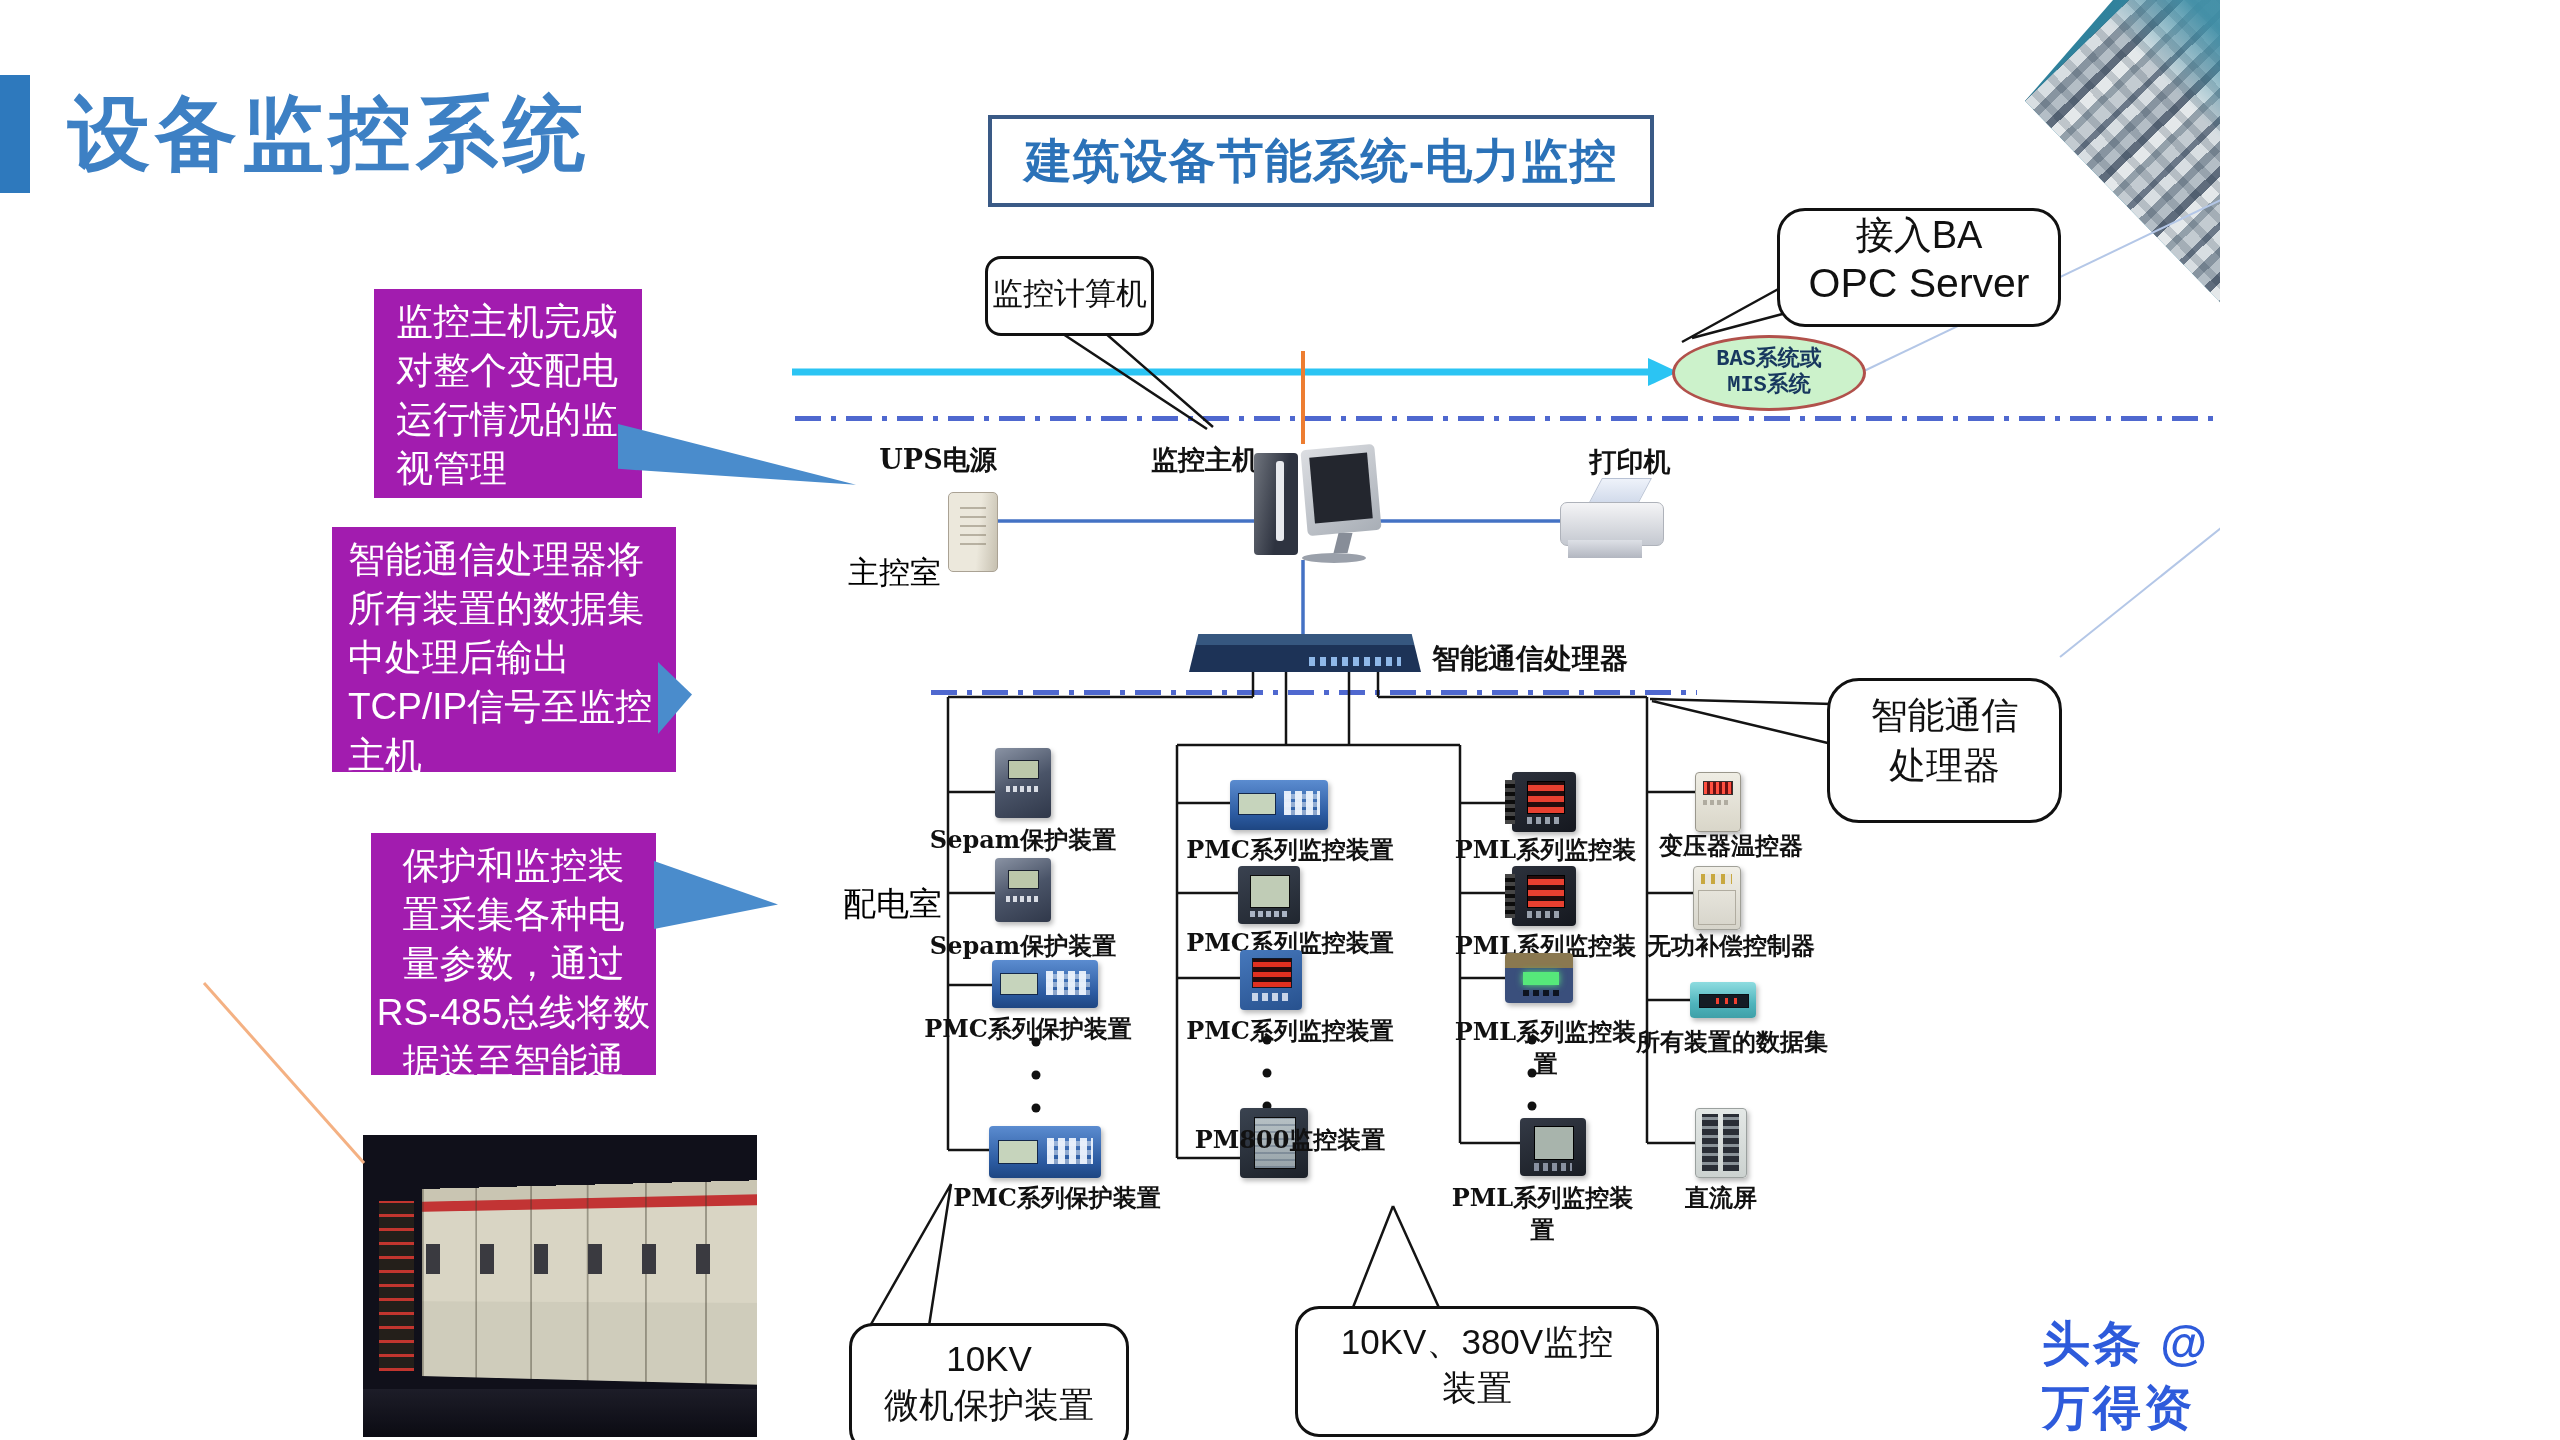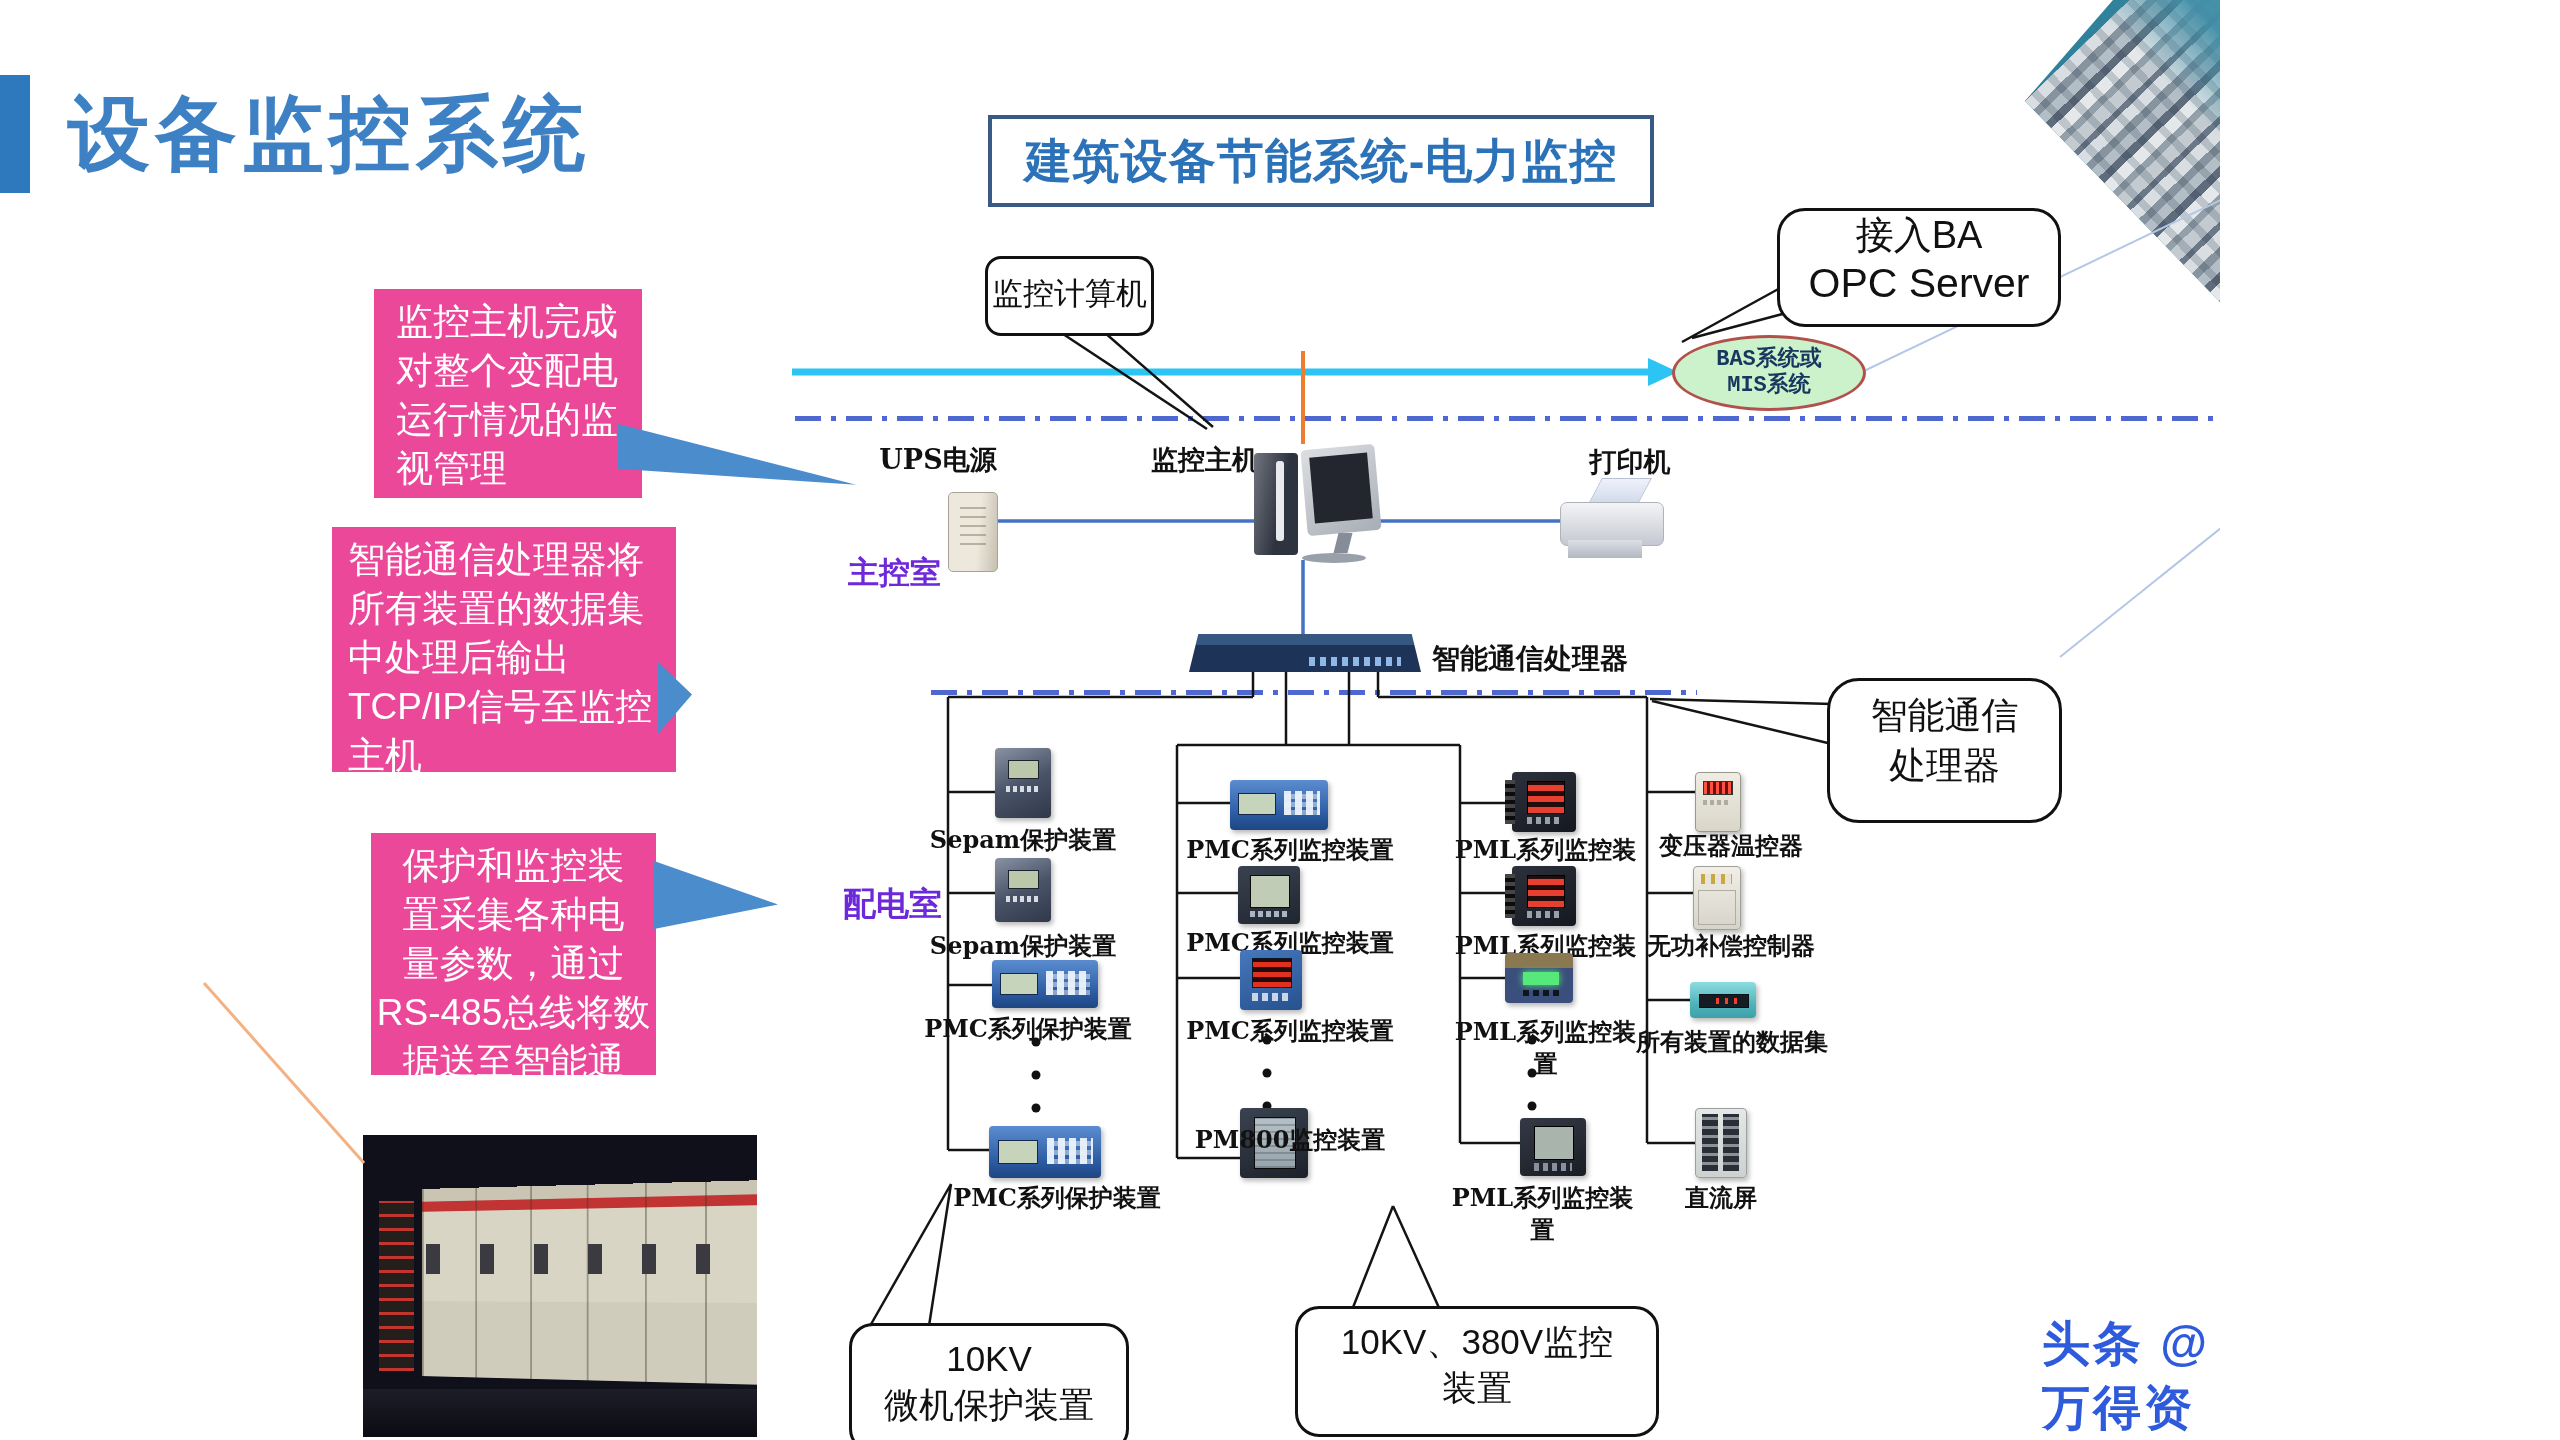--- a/index.html
+++ b/index.html
@@ -10,21 +10,21 @@
 
   
   .accent-bar{left:0;top:75px;width:30px;height:118px;background:#2e79bd;}
   .main-title{left:68px;top:80px;font-size:82px;font-weight:bold;color:#3d80c4;letter-spacing:5px;}
   .header-box{left:988px;top:115px;width:658px;height:84px;background:#fff;border:4px solid #3a5a86;
               display:flex;align-items:center;justify-content:center;
               font-size:47px;font-weight:bold;color:#2b72b8;letter-spacing:1px;}
   .watermark{left:2042px;top:1312px;font-size:48px;font-weight:bold;color:#1d4ed8;letter-spacing:3px;opacity:.92;}
 
   
-  .note{background:#ec4899;color:#fff;font-size:37px;line-height:49px;}
+  .note{background:#a21caf;color:#fff;font-size:37px;line-height:49px;}
   .note span{display:block;}
   .note1{left:374px;top:289px;width:246px;height:201px;padding:8px 0 0 22px;}
   .note2{left:332px;top:527px;width:328px;height:237px;padding:8px 0 0 16px;}
   .note3{left:371px;top:833px;width:285px;height:234px;padding:8px 0 0 0;text-align:center;}
   .pt{background:#4a8ccc;}
   .pt1{left:618px;top:424px;width:238px;height:64px;clip-path:polygon(0 0,100% 95%,0 70%);}
   .pt2{left:658px;top:662px;width:34px;height:72px;clip-path:polygon(0 0,100% 45%,0 100%);}
   .pt3{left:654px;top:861px;width:124px;height:68px;clip-path:polygon(0 0,100% 64%,0 100%);}
 
   
@@ -36,21 +36,21 @@
   .co-ba .l2{display:block;font-size:41px;line-height:48px;}
   .co-icp{left:1827px;top:678px;width:229px;height:127px;border-radius:32px;font-size:37px;line-height:50px;padding-top:12px;}
   .co-icp span{display:block;}
   .co-k1{left:849px;top:1323px;width:274px;height:114px;border-radius:24px;font-size:35px;line-height:46px;padding-top:10px;}
   .co-k2{left:1295px;top:1306px;width:358px;height:115px;border-radius:24px;font-size:35px;line-height:46px;padding-top:10px;}
   .co-k1 span,.co-k2 span{display:block;}
 
   
   .dlabel{position:absolute;text-align:center;font-weight:bold;font-size:24px;color:#111;
           font-family:"DejaVu Serif","Liberation Serif",serif;}
-  .room{position:absolute;font-weight:bold;color:#6d28d9;font-family:"DejaVu Serif","Liberation Serif",serif;text-align:center;}
+  .room{position:absolute;font-weight:normal;color:#000000;font-family:"DejaVu Serif","Liberation Serif",serif;text-align:center;}
 
   
   .dashdot{height:5px;background:repeating-linear-gradient(90deg,#4f68cf 0 26px,transparent 26px 36px,#4f68cf 36px 41px,transparent 41px 51px);}
   .dash1{left:795px;top:416px;width:1660px;}
   .dash2{left:931px;top:690px;width:766px;}
   svg.layer{position:absolute;left:0;top:0;pointer-events:none;}
 
   
   .bas{left:1672px;top:335px;width:188px;height:70px;border-radius:50%;
        background:#ccf2cb;border:3px solid #b1514b;display:flex;flex-direction:column;

